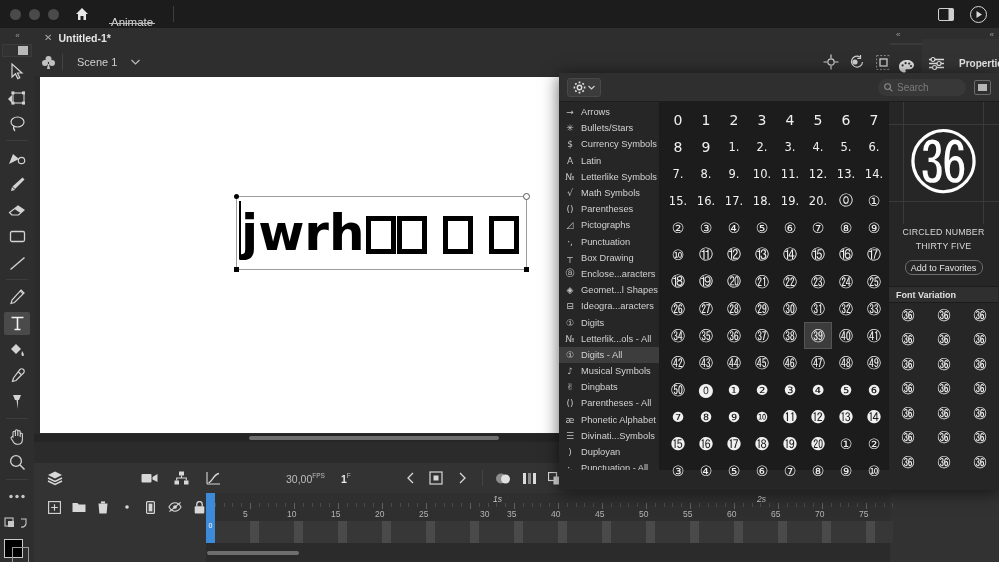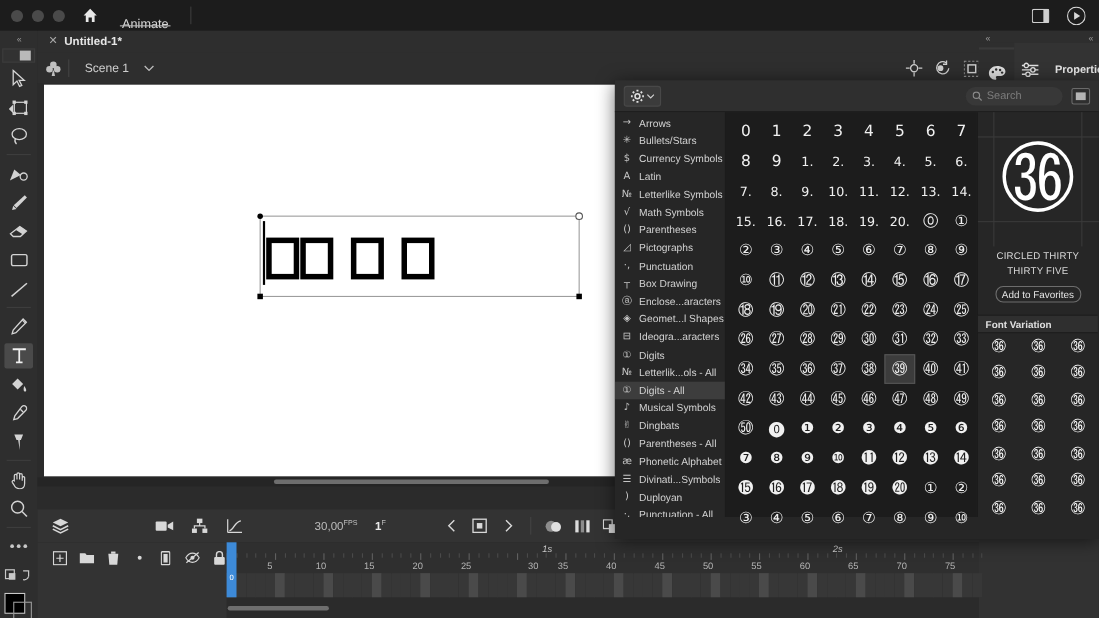--- a/index.html
+++ b/index.html
@@ -477,21 +477,21 @@
   </div>
 
   <div class="stage-wrap">
     <div class="canvas">
       <div class="textbox">
         <span class="hdl tl"></span>
         <span class="hdl rot"></span>
         <span class="hdl bl"></span>
         <span class="hdl br"></span>
         <span class="caret"></span>
-        <div class="tb-text"><span class="tofu"></span><span class="tofu"></span><span class="tofu sp"></span><span class="tofu sp"></span></div>
+        <div class="tb-text"><span>jwrh</span><span class="tofu"></span><span class="tofu"></span><span class="tofu sp"></span><span class="tofu sp"></span></div>
       </div>
     </div>
   </div>
   <div class="hscroll-track"></div>
   <div class="hscroll-thumb"></div>
 
   <div class="rpanel">
     <div class="rp-collapse">
       <span>«</span>
       <span>«</span>
@@ -1082,21 +1082,21 @@
             <div class="cv-cell">⑩</div>
           </div>
       </div>
 
       <div class="cv-prev">
         <div class="cv-bigchar">
           <span class="cv-guide2"></span>
           <span class="cv-guide3"></span>
           <span>㊱</span>
         </div>
-        <div class="cv-name">CIRCLED THIRTY</div>
+        <div class="cv-name">CIRCLED NUMBER</div>
         <div class="cv-name">THIRTY FIVE</div>
         <div class="cv-fav">Add to Favorites</div>
         <div class="cv-fv-head">Font Variation</div>
         <div class="cv-var" id="cvvar">
             <div>㊱</div>
             <div>㊱</div>
             <div>㊱</div>
             <div>㊱</div>
             <div>㊱</div>
             <div>㊱</div>

